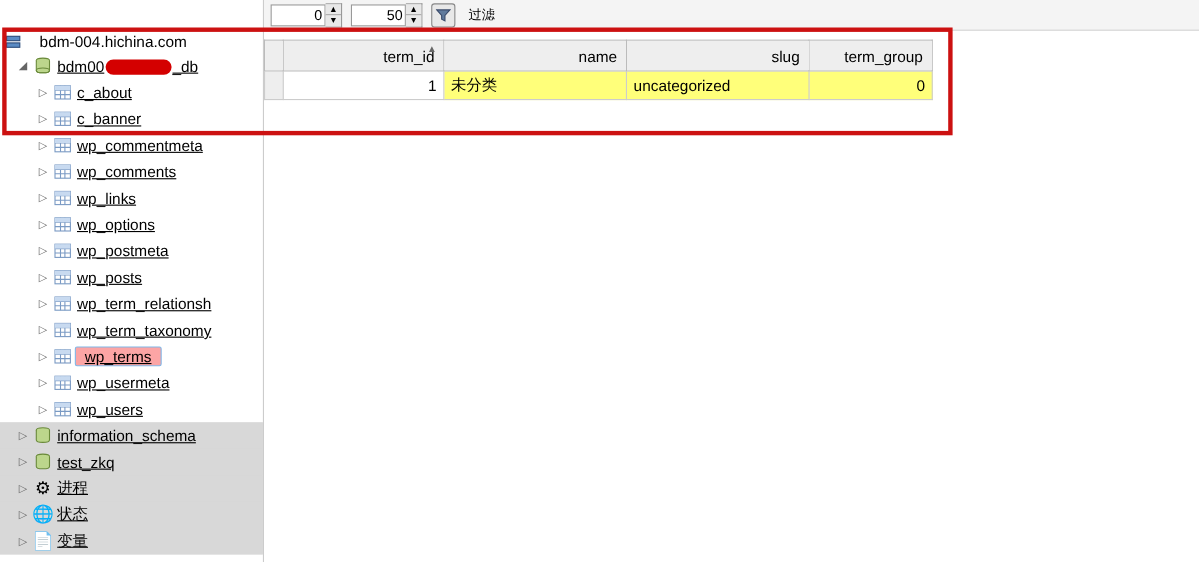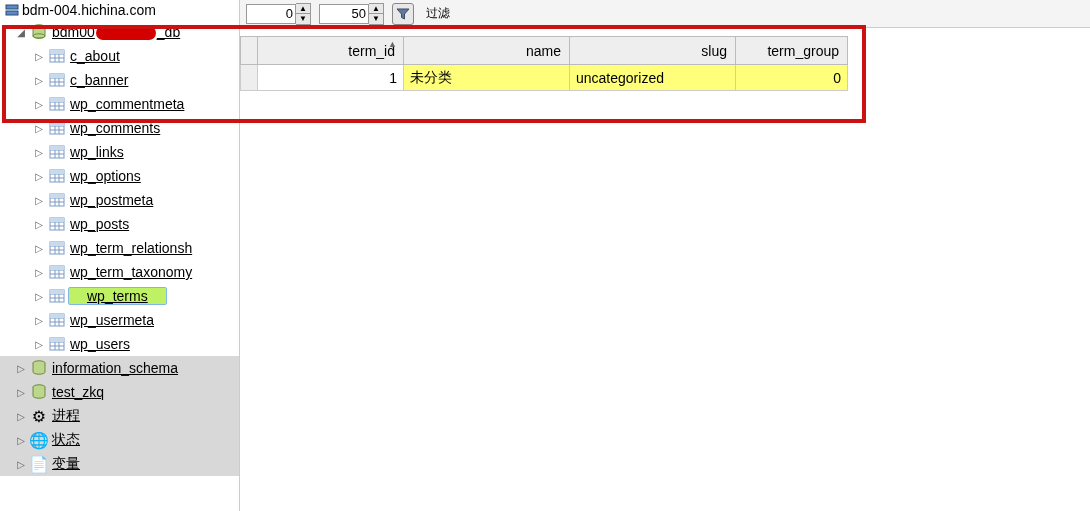--- a/index.html
+++ b/index.html
@@ -16,21 +16,22 @@
     .app { display: flex; height: 100%; }
     .sidebar {
       width: 240px;
       background: #fff;
       border-right: 1px solid #ccc;
     }
     .server-row {
       display: flex;
       align-items: flex-end;
       padding: 2px 4px;
-      gap: 2px;
+      gap: 16px;
+      margin-top: 28px;
     }
     .server-icon {
       width: 16px; height: 16px;
       display: inline-flex;
       align-items: center; justify-content: center;
     }
     .tree-row {
       display: flex;
       align-items: center;
       height: 24px;
@@ -59,23 +60,23 @@
     .redacted {
       display: inline-block;
       width: 60px;
       height: 14px;
       background: #d40000;
       border-radius: 7px;
       margin: 0 1px;
       vertical-align: middle;
     }
     .selected-table {
-      background: #bef264;
+      background: #fca5a5;
       border: 1px solid #7fb7e8;
-      padding: 0 18px;
+      padding: 0 8px;
       border-radius: 2px;
     }
     .indent-1 { padding-left: 14px; }
     .indent-2 { padding-left: 32px; }
 
     .main {
       flex: 1;
       display: flex;
       flex-direction: column;
     }

